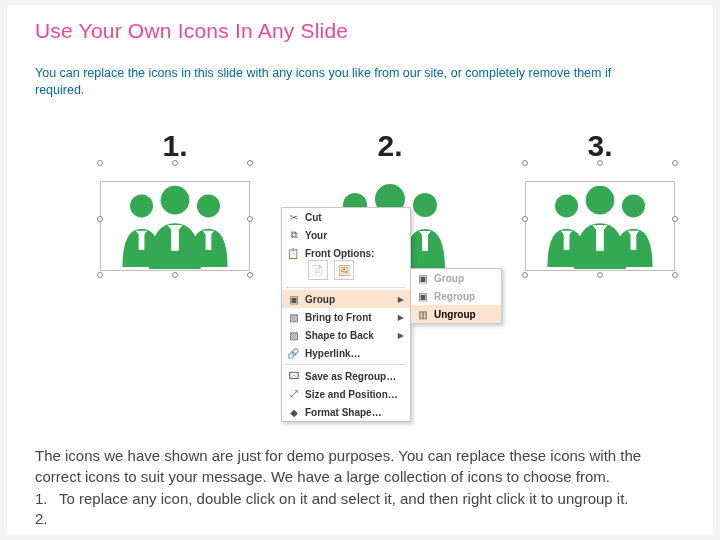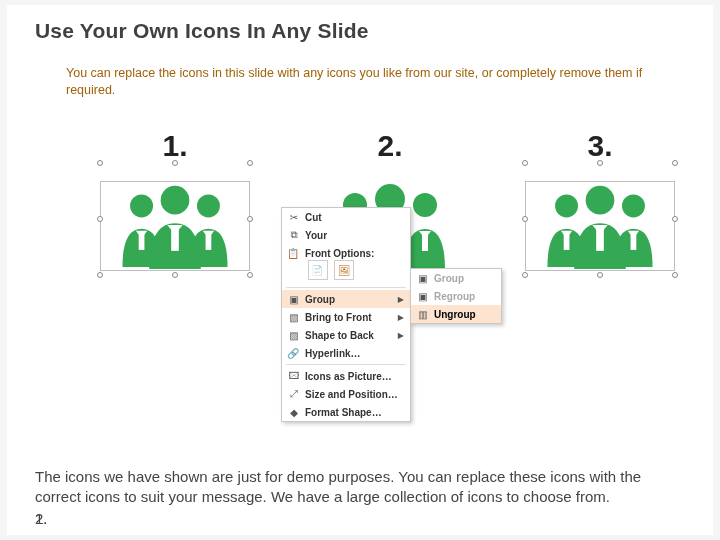--- a/index.html
+++ b/index.html
@@ -13,31 +13,30 @@
   .slide {
     background: #fff;
     width: 706px;
     height: 530px;
     margin: 5px auto;
     position: relative;
     padding: 14px 28px;
   }
   .title {
     font-size: 21px;
-    font-weight: bold;
-    color: #404040;
+    font-weight: normal;
+    color: #ec4899;
     letter-spacing: 0.2px;
   }
   .subtitle {
     font-size: 12.5px;
-    color: #a16207;
+    color: #0369a1;
     margin-top: 22px;
     line-height: 1.35;
     max-width: 600px;
-    margin-left: 31px;
   }
   .icons-row {
     position: relative;
     margin-top: 30px;
     height: 180px;
   }
   .icon-group {
     position: absolute;
     width: 160px;
     text-align: center;
@@ -273,21 +272,21 @@
       <span class="ctx-label">Shape to Back</span>
       <span class="ctx-arrow">▶</span>
     </div>
     <div class="ctx-row">
       <span class="ctx-ico">🔗</span>
       <span class="ctx-label">Hyperlink…</span>
     </div>
     <div class="ctx-sep"></div>
     <div class="ctx-row">
       <span class="ctx-ico">🖾</span>
-      <span class="ctx-label">Icons as Picture…</span>
+      <span class="ctx-label">Save as Regroup…</span>
     </div>
     <div class="ctx-row">
       <span class="ctx-ico">⤢</span>
       <span class="ctx-label">Size and Position…</span>
     </div>
     <div class="ctx-row">
       <span class="ctx-ico">◆</span>
       <span class="ctx-label">Format Shape…</span>
     </div>
   </div>
@@ -303,18 +302,18 @@
     </div>
     <div class="ctx-row hover">
       <span class="ctx-ico">▥</span>
       <span class="ctx-label">Ungroup</span>
     </div>
   </div>
 
   <div class="footer">
     <div>The icons we have shown are just for demo purposes. You can replace these icons with the correct icons to suit your message. We have a large collection of icons to choose from.</div>
     <ol>
-      <li><span class="n">1.</span></li>
+      <li><span class="n">1.</span><span>To replace any icon, double click on it and select it, and then right click it to ungroup it.</span></li>
       <li><span class="n">2.</span></li>
     </ol>
   </div>
 
 </div>
 
 </body></html>

